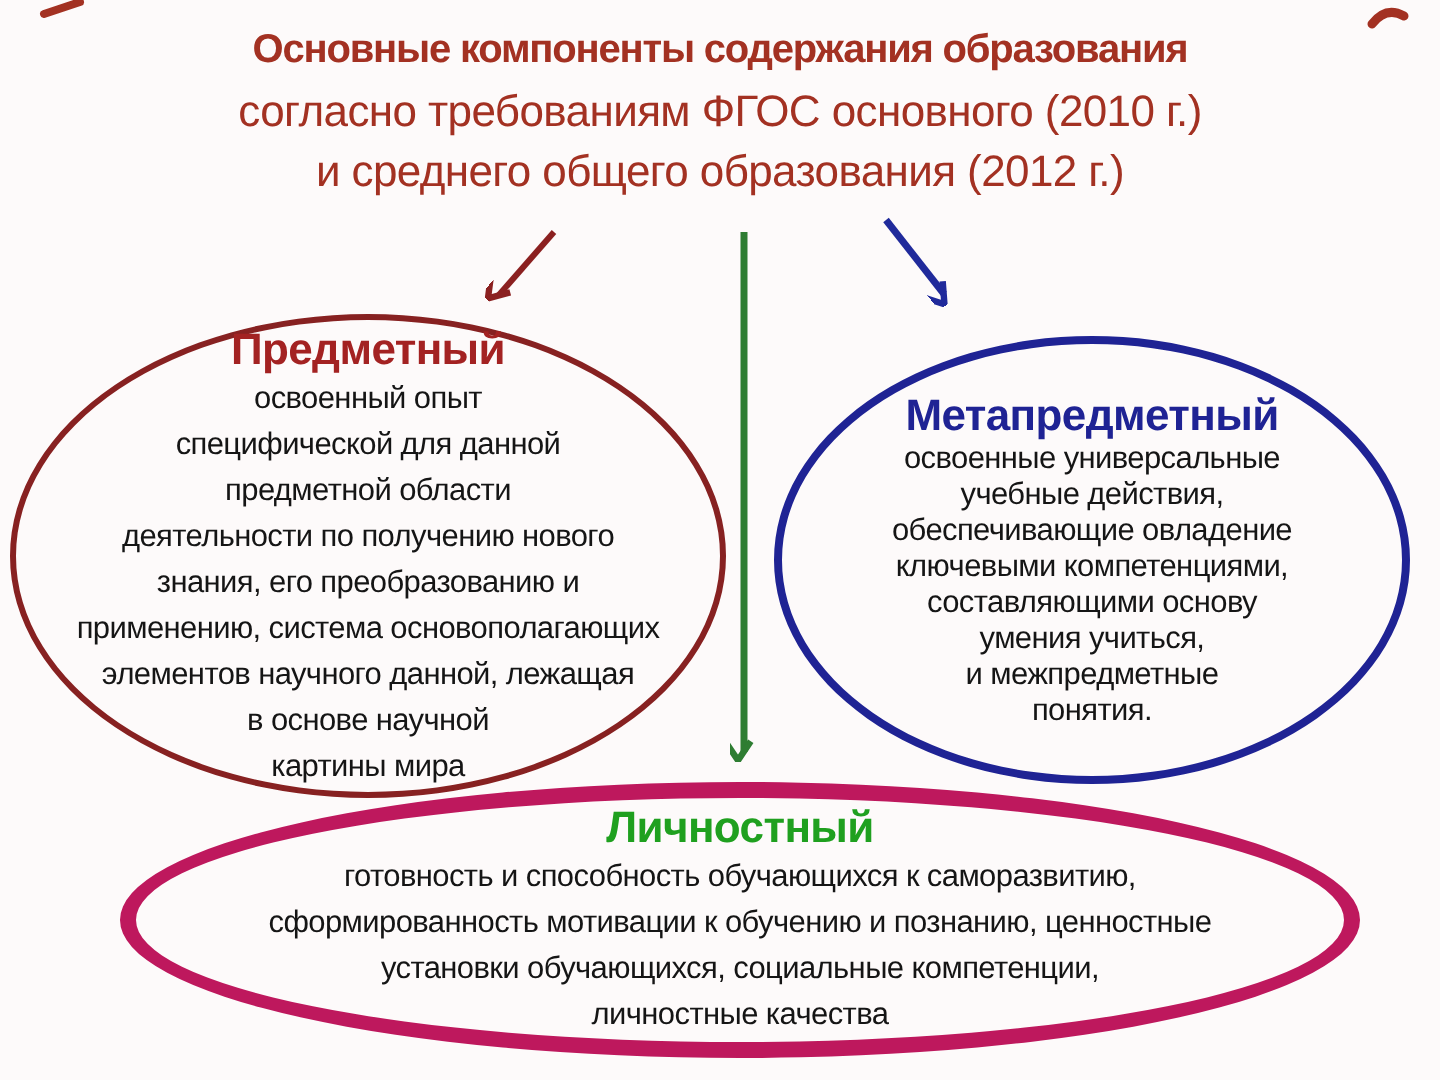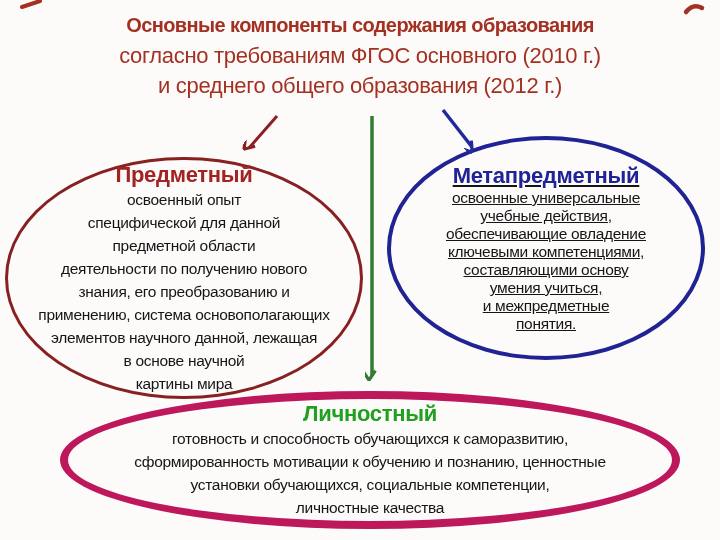--- a/index.html
+++ b/index.html
@@ -55,24 +55,23 @@
     letter-spacing: -0.3px;
   }
   #ellipse-subject {
     left: 5px;  top: 146px;
     width: 358px; height: 242px;
     border: 3px solid #872121;
     margin-top: 11px;
   }
   #ellipse-subject .eheader { color: #A32222; }
   #ellipse-meta {
-    left: 387px; top: 136px;
+    left: 387px; top: 168px;
     width: 318px; height: 224px;
     border: 4px solid #1F2394;
-    text-decoration: underline;
   }
   #ellipse-meta .eheader { color: #1F2394; }
   #ellipse-meta .ebody { line-height: 18px; }
   #ellipse-personal {
     left: 60px; top: 391px;
     width: 620px; height: 138px;
     border: 8px solid #be185d;
   }
   #ellipse-personal .eheader { color: #1FA01F; }
   .arrow-layer {

